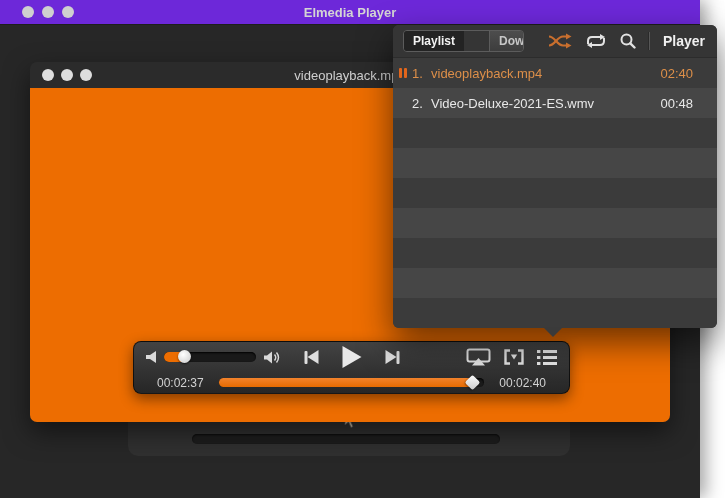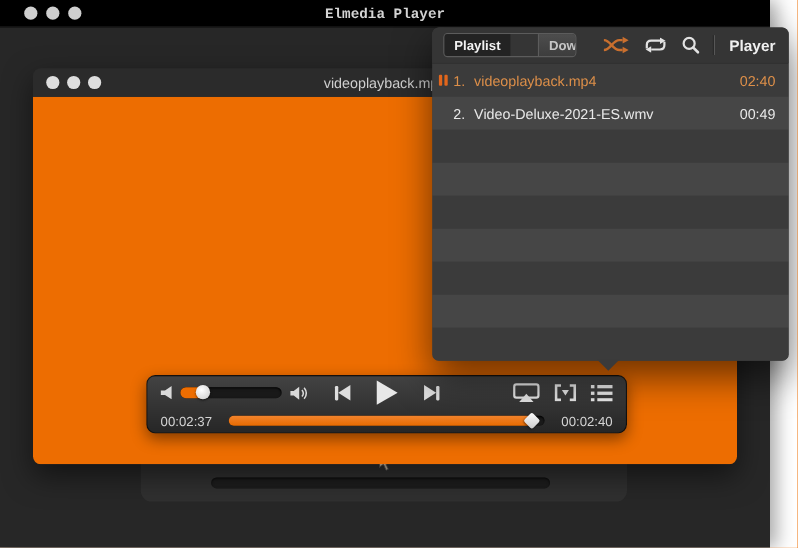--- a/index.html
+++ b/index.html
@@ -11,22 +11,22 @@
     overflow:hidden;
   }
 
   
   .main-window {
     position:absolute; left:0; top:0; width:700px; height:498px;
     background:#272727;
     box-shadow: 6px 0 16px rgba(0,0,0,.35);
   }
   .main-titlebar {
-    height:25px; background:#000000; border-bottom:1px solid #1e1e1e;
-    display:flex; align-items:center; position:relative;font-family:Liberation Mono, monospace;
+    height:25px; background:#6d28d9; border-bottom:1px solid #1e1e1e;
+    display:flex; align-items:center; position:relative;
   }
   .traffic { display:flex; gap:8px; margin-left:22px; position:relative; z-index:2; }
   .dot { width:12px; height:12px; border-radius:50%; background:#cfcfcf; }
   .main-title {
     position:absolute; left:0; right:0; text-align:center;
     color:#d4d4d4; font-size:13px; font-weight:bold;
   }
 
   
   .rear-panel {
@@ -71,21 +71,21 @@
     box-shadow:0 1px 2px rgba(0,0,0,.6); }
   .transport { position:absolute; left:50%; transform:translateX(-50%); top:0; height:30px;
     display:flex; align-items:center; gap:24px; }
   .skip { display:flex; align-items:center; }
   .bar-v { width:3px; height:13px; background:#dedede; border-radius:1px; }
   .tri-left  { width:0; height:0; border-top:7px solid transparent; border-bottom:7px solid transparent; border-right:11px solid #dedede; }
   .tri-right { width:0; height:0; border-top:7px solid transparent; border-bottom:7px solid transparent; border-left:11px solid #dedede; }
   .play-tri { width:0; height:0; border-top:11px solid transparent; border-bottom:11px solid transparent; border-left:19px solid #e8e8e8; }
   .right-icons { position:absolute; right:12px; top:0; height:30px; display:flex; align-items:center; gap:13px; }
 
-  .cb-bottom { height:21px; display:flex; align-items:center; padding:0 12px; gap:8px;justify-content:space-between; }
+  .cb-bottom { height:21px; display:flex; align-items:center; padding:0 23px; gap:8px;justify-content:space-between; }
   .time { color:#d3d3d3; font-size:12px; width:54px; }
   .time.right { text-align:right; }
   .seek-track { flex:1; height:9px; background:#1b1b1b; border-radius:5px; position:relative; box-shadow:inset 0 1px 2px #000; }
   .seek-fill { position:absolute; left:0; top:0; bottom:0; background:linear-gradient(#f2832c,#e76b01); border-radius:5px; }
   .seek-knob { position:absolute; top:-1px; width:11px; height:11px;
     background:linear-gradient(135deg,#ffffff,#c8c8c8);
     transform:rotate(45deg); border-radius:2px; box-shadow:0 1px 2px rgba(0,0,0,.5); }
 
   
   .popover {
@@ -117,21 +117,21 @@
   .pl-row { height:30px; display:flex; align-items:center; font-size:13px; padding-left:6px; }
   .pl-row:nth-child(odd)  { background:#3b3b3b; }
   .pl-row:nth-child(even) { background:#464646; }
   .pl-row.active { color:#dd8f49; }
   .pl-row.normal { color:#e8e8e8; }
   .state-slot { width:13px; display:flex; }
   .pause-icon { display:flex; gap:2px; }
   .pause-icon i { display:block; width:3px; height:10px; background:#e2661c; border-radius:1px; }
   .row-index { width:18px; }
   .row-title { flex:1; padding-left:1px; }
-  .row-time { padding-right:12px; }
+  .row-time { padding-right:24px; }
 
   svg { display:block; }
 </style>
 </head>
 <body>
 
 <div class="main-window">
   <div class="main-titlebar">
     <div class="traffic">
       <div class="dot"></div>
@@ -278,21 +278,21 @@
           </span>
       </span>
       <span class="row-index">1.</span>
       <span class="row-title">videoplayback.mp4</span>
       <span class="row-time">02:40</span>
     </div>
     <div class="pl-row normal">
       <span class="state-slot"></span>
       <span class="row-index">2.</span>
       <span class="row-title">Video-Deluxe-2021-ES.wmv</span>
-      <span class="row-time">00:49</span>
+      <span class="row-time">00:48</span>
     </div>
     <div class="pl-row"></div>
     <div class="pl-row"></div>
     <div class="pl-row"></div>
     <div class="pl-row"></div>
     <div class="pl-row"></div>
     <div class="pl-row"></div>
     <div class="pl-row"></div>
   </div>
 

